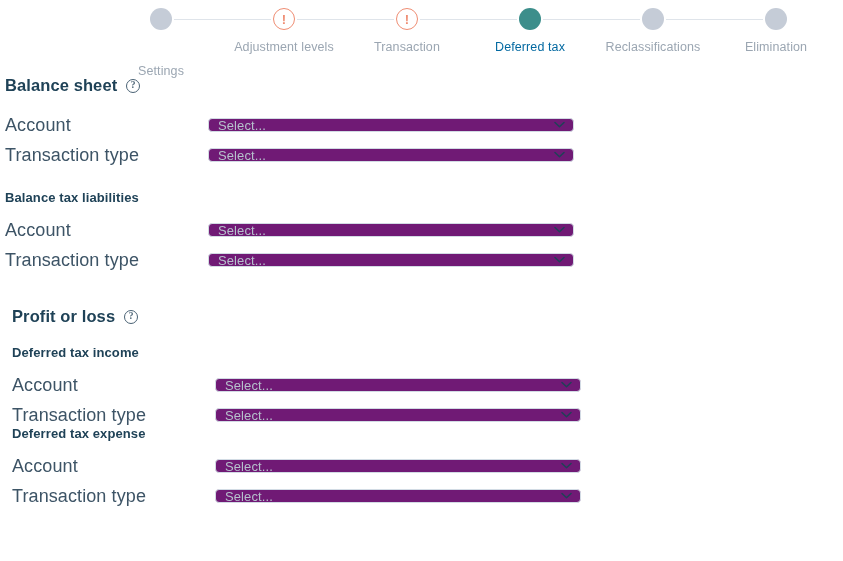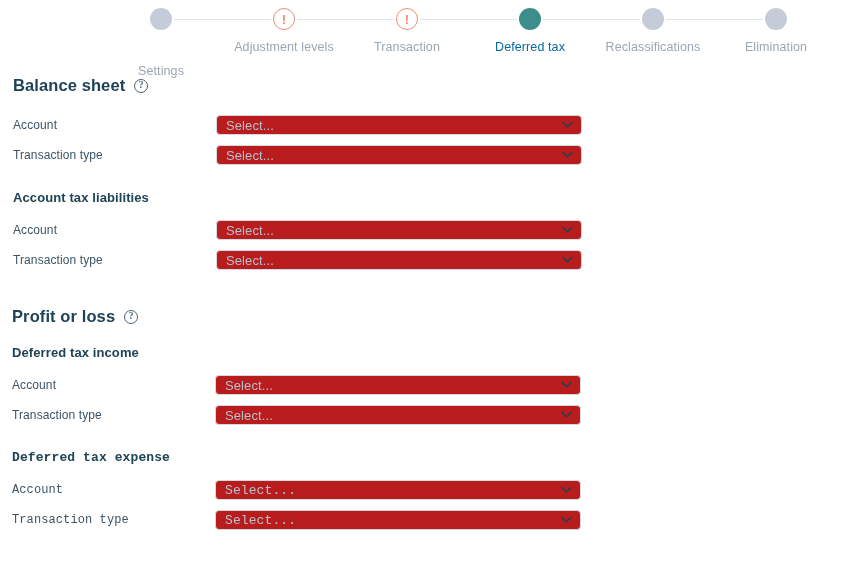--- a/index.html
+++ b/index.html
@@ -44,25 +44,25 @@
     width: 14px; height: 14px; border-radius: 50%; border: 1.1px solid #4a6274;
     display: inline-flex; align-items: center; justify-content: center;
     font-size: 9.5px; font-weight: 700; color: #4a6274; line-height: 1;
     font-family: "Liberation Serif", serif;
   }
   .sub-title {
     font-size: 13px; font-weight: 700; color: #1f4257; letter-spacing: .1px;
   }
   .field-row { display: flex; align-items: center; height: 22px; }
   .field-label {
-    width: 203px; font-size: 12px; color: #3d5466; letter-spacing: .1px; flex: none;
+    width: 203px; font-size: 18px; color: #3d5466; letter-spacing: .1px; flex: none;
   }
   .select-box {
-    width: 366px; height: 20px; border: 1px solid #d2dbe4; border-radius: 4px;
-    background: #b91c1c; display: flex; align-items: center;
+    width: 366px; height: 14px; border: 1px solid #d2dbe4; border-radius: 4px;
+    background: #701a75; display: flex; align-items: center;
     padding: 0 8px 0 9px; position: relative;
   }
   .select-placeholder { font-size: 13px; color: #b6c0cc; flex: 1; letter-spacing: .1px; }
   .chev { position: absolute; right: 8px; top: 50%; transform: translateY(-50%); display: block; }
 </style>
 </head>
 <body>
 
 <div class="page">
 
@@ -96,21 +96,21 @@
         <div class="step-dot"></div>
         <div class="step-label">Reclassifications</div>
       </div>
       <div class="step" style="left: 776px;">
         <div class="step-dot"></div>
         <div class="step-label">Elimination</div>
       </div>
     </div>
 
   <div class="content" id="content">
-      <div style="margin-top: 16px; padding-left: 13px;">
+      <div style="margin-top: 16px; padding-left: 5px;">
         <div class="section-title">
           <span>Balance sheet</span>
           <span class="help-icon">?</span>
         </div>
         <div style="margin-top: 19px;">
           <div class="field-row" style="margin-top: 14px;">
             <div class="field-label">Account</div>
             <div class="select-box">
               <span class="select-placeholder">Select...</span>
               <svg class="chev" width="11" height="7" viewBox="0 0 11 7">
@@ -122,21 +122,21 @@
             <div class="field-label">Transaction type</div>
             <div class="select-box">
               <span class="select-placeholder">Select...</span>
               <svg class="chev" width="11" height="7" viewBox="0 0 11 7">
                 <path d="M1 1l4.5 4.2L10 1" fill="none" stroke="#1f4257" stroke-width="1.5" stroke-linecap="round" stroke-linejoin="round"></path>
               </svg>
             </div>
           </div>
         </div>
         <div style="margin-top: 24px;">
-          <div class="sub-title">Account tax liabilities</div>
+          <div class="sub-title">Balance tax liabilities</div>
           <div class="field-row" style="margin-top: 14px;">
             <div class="field-label">Account</div>
             <div class="select-box">
               <span class="select-placeholder">Select...</span>
               <svg class="chev" width="11" height="7" viewBox="0 0 11 7">
                 <path d="M1 1l4.5 4.2L10 1" fill="none" stroke="#1f4257" stroke-width="1.5" stroke-linecap="round" stroke-linejoin="round"></path>
               </svg>
             </div>
           </div>
           <div class="field-row" style="margin-top: 8px;">
@@ -169,21 +169,21 @@
           <div class="field-row" style="margin-top: 8px;">
             <div class="field-label">Transaction type</div>
             <div class="select-box">
               <span class="select-placeholder">Select...</span>
               <svg class="chev" width="11" height="7" viewBox="0 0 11 7">
                 <path d="M1 1l4.5 4.2L10 1" fill="none" stroke="#1f4257" stroke-width="1.5" stroke-linecap="round" stroke-linejoin="round"></path>
               </svg>
             </div>
           </div>
         </div>
-        <div style="margin-top: 24px; font-family: Liberation Mono, monospace;">
+        <div style="">
           <div class="sub-title">Deferred tax expense</div>
           <div class="field-row" style="margin-top: 14px;">
             <div class="field-label">Account</div>
             <div class="select-box">
               <span class="select-placeholder">Select...</span>
               <svg class="chev" width="11" height="7" viewBox="0 0 11 7">
                 <path d="M1 1l4.5 4.2L10 1" fill="none" stroke="#1f4257" stroke-width="1.5" stroke-linecap="round" stroke-linejoin="round"></path>
               </svg>
             </div>
           </div>

